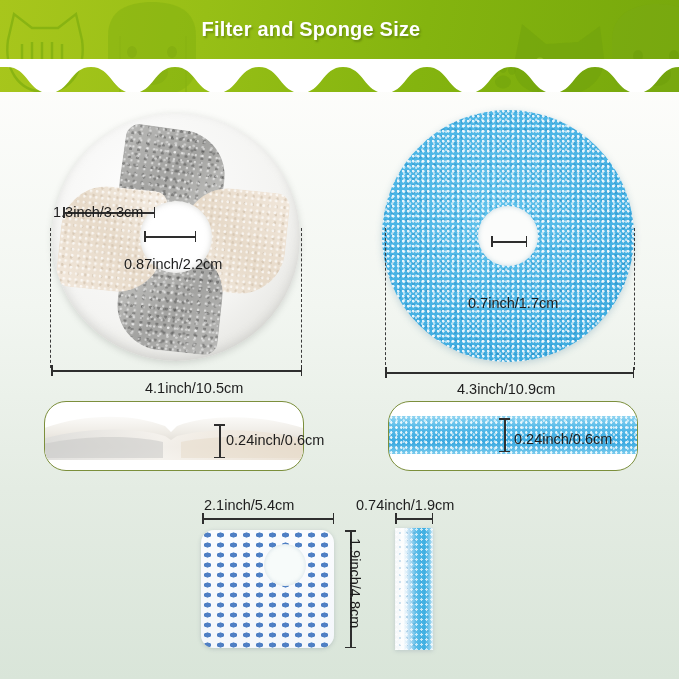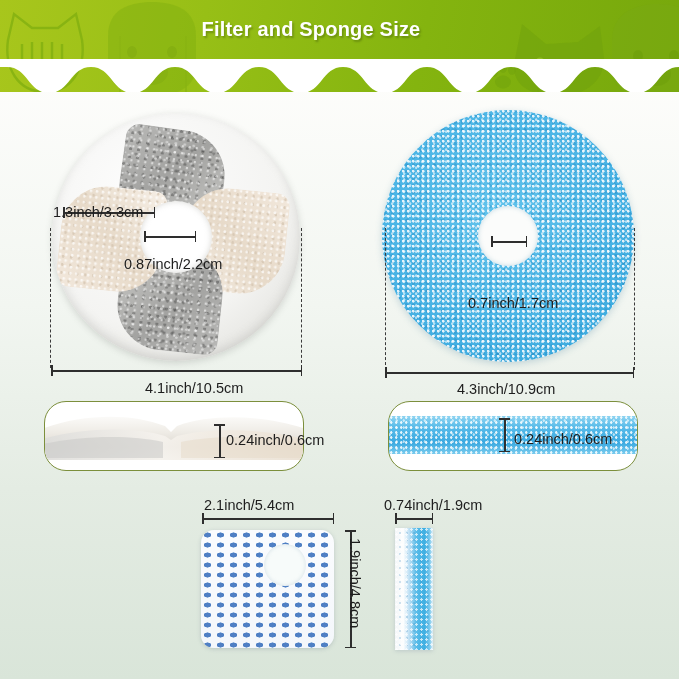--- a/index.html
+++ b/index.html
@@ -393,13 +393,13 @@
 <div class="dim-label" style="left:204px; top:497px;">2.1inch/5.4cm</div>
 
 <div class="measure-v" style="left:350px; top:530px; height:118px;"></div>
 <div class="dim-label rot" style="left:363px; top:538px;">1.9inch/4.8cm</div>
 
 <div class="strip">
   <div class="strip-tex"></div>
 </div>
 
 <div class="measure-h" style="left:395px; top:518px; width:38px;"></div>
-<div class="dim-label" style="left:384px; top:497px;">0.74inch/1.9cm</div>
+<div class="dim-label" style="left:356px; top:497px;">0.74inch/1.9cm</div>
 
 </body></html>

